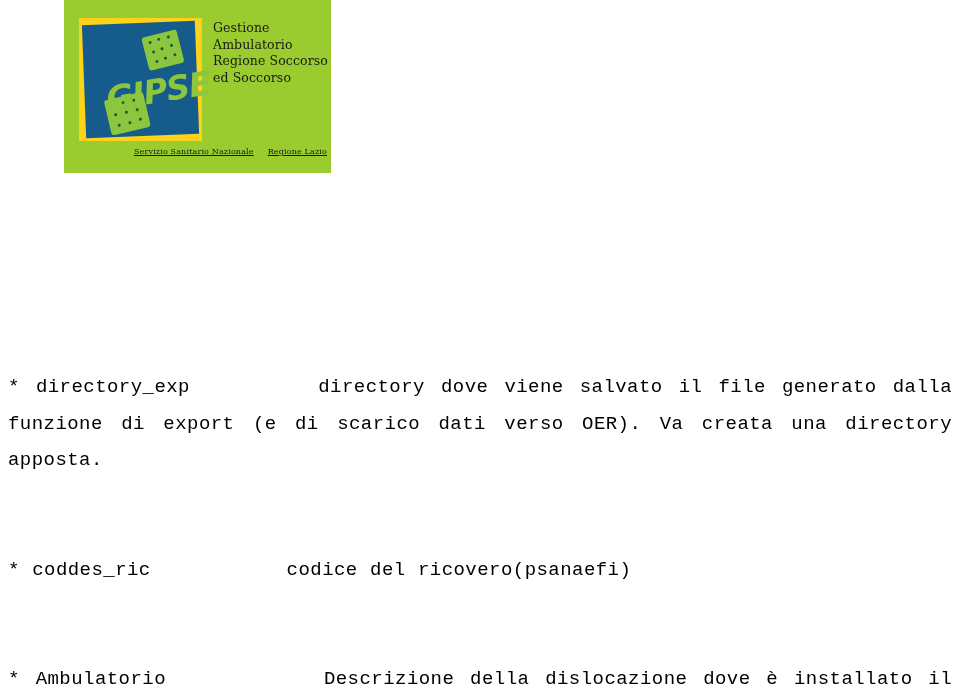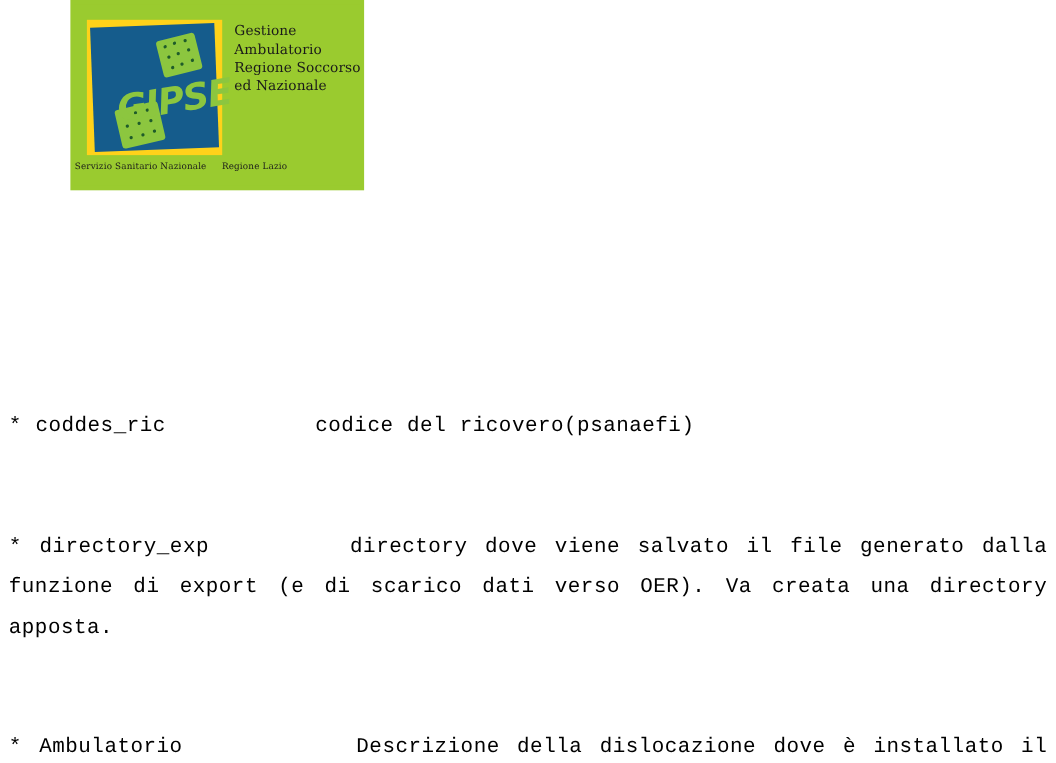--- a/index.html
+++ b/index.html
@@ -107,26 +107,27 @@
     line-height: 16.5px;
     white-space: nowrap;
   }
   .logo-lines div { letter-spacing: .1px; }
   
   .logo-footer {
     position: absolute;
     left: 0;
     right: 0;
     bottom: 13px;
-    text-align: left;
+    text-align: right;
     color: #1A1A1A;
     font-family: "DejaVu Serif", serif;
     font-size: 8px;
     letter-spacing: .15px;
     white-space: nowrap;
+    text-decoration: underline;
   }
   .logo-footer .gap { display: inline-block; width: 14px; }
 
   
   .doc-body {
     position: absolute;
     left: 8px;
     top: 296px;
     width: 944px;
     color: #000000;
@@ -174,28 +175,28 @@
         <span class="dot" style="left:19px;top:26px"></span>
         <span class="dot" style="left:30px;top:25px"></span>
       </div>
       <div class="logo-word">GIPSE</div>
     </div>
 
     <div class="logo-lines">
       <div>Gestione</div>
       <div>Ambulatorio</div>
       <div>Regione Soccorso</div>
-      <div>ed Nazionale</div>
+      <div>ed Soccorso</div>
     </div>
 
     <div class="logo-footer"><span>Servizio Sanitario Nazionale</span><span class="gap"></span><span>Regione Lazio</span></div>
 
   </div>
 </div>
 
 <div class="doc-body">
+  <p>* directory_exp        directory dove viene salvato il file generato dalla funzione di export (e di scarico dati verso OER). Va creata una directory apposta.</p>
   <p>* coddes_ric           codice del ricovero(psanaefi)</p>
-  <p>* directory_exp        directory dove viene salvato il file generato dalla funzione di export (e di scarico dati verso OER). Va creata una directory apposta.</p>
   <p>* Ambulatorio          Descrizione della dislocazione dove è installato il computer (psanaamb) (può essere vuoto)</p>
   
   
   
 </div>
 
 </body></html>

